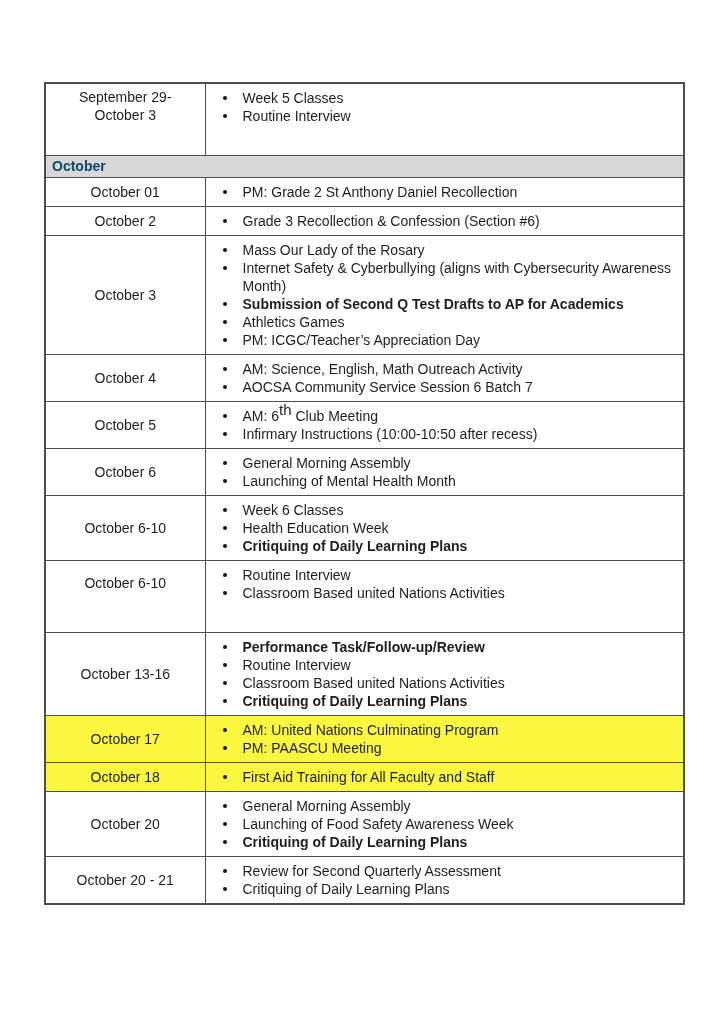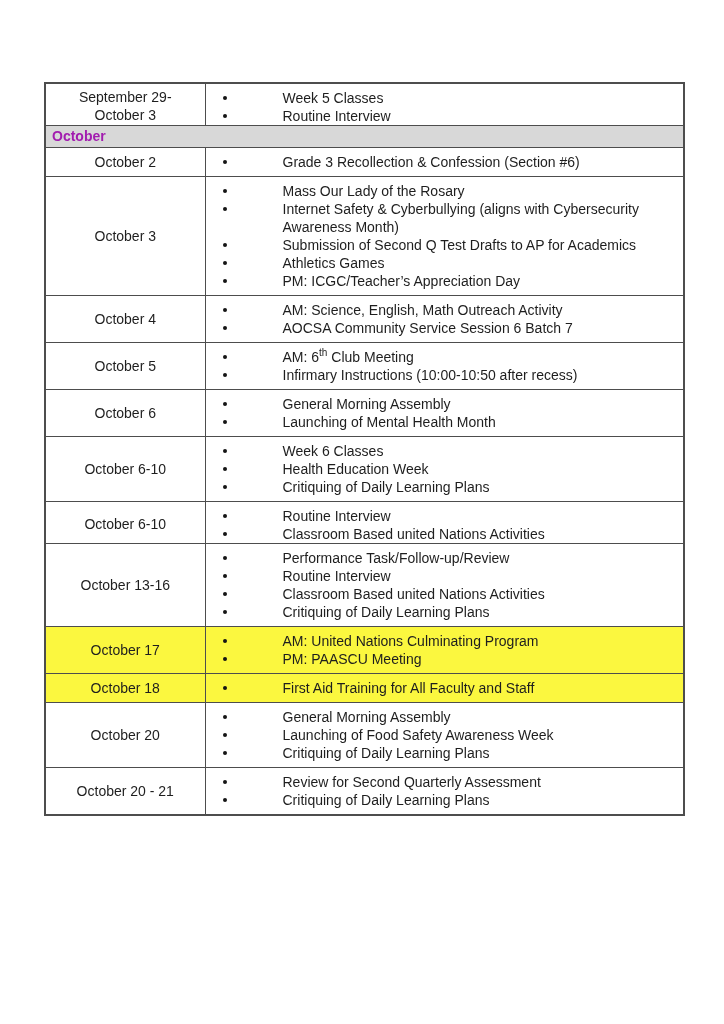--- a/index.html
+++ b/index.html
@@ -22,35 +22,35 @@
   }
   col.col-date{width:160px;}
   col.col-events{width:479px;}
   td{border:1.5px solid var(--border);}
   .date-cell{
     text-align:center;vertical-align:middle;
     font-size:14px;line-height:18px;
     white-space:pre-line;padding:3px 6px;
   }
   .events-cell{vertical-align:top;padding:5px 10px 5px 0;}
-  .event{display:flex;align-items:flex-start;font-size:14px;line-height:18px;gap:40px;}
+  .event{display:flex;align-items:flex-start;font-size:14px;line-height:18px;}
   .bullet{flex:0 0 37px;position:relative;height:18px;}
   .bullet::after{
     content:"";position:absolute;left:17px;top:6.5px;
     width:4.6px;height:4.6px;border-radius:50%;background:#141414;
   }
   .event-text{flex:1 1 auto;}
-  .bold{font-weight:400;}
-  sup{font-size:10px;line-height:0;vertical-align:super;}
+  .bold{font-weight:700;}
+  sup{font-size:15px;line-height:0;vertical-align:super;}
   .section-cell{
     background:var(--section);font-weight:700;
-    font-size:14px;line-height:17px;padding:2px 0 2px 6px;color:#a21caf;
+    font-size:14px;line-height:17px;padding:2px 0 2px 6px;color:#0c4a6e;
   }
   tr.highlight td{background:var(--hl);}
-  tr.tall td{padding-bottom:0;}
+  tr.tall td{padding-bottom:30px;}
 </style>
 </head>
 <body>
 
 <div class="page">
   <table class="calendar">
     <colgroup>
       <col class="col-date">
       <col class="col-events">
     </colgroup>
@@ -66,20 +66,29 @@
             <div class="event">
               <span class="bullet"></span>
               <span class="event-text">Routine Interview</span>
             </div>
           </td>
         </tr>
         <tr class="section-row">
           <td colspan="2" class="section-cell">October</td>
         </tr>
         <tr class="entry-row">
+          <td class="date-cell">October 01</td>
+          <td class="events-cell">
+            <div class="event">
+              <span class="bullet"></span>
+              <span class="event-text">PM: Grade 2 St Anthony Daniel Recollection</span>
+            </div>
+          </td>
+        </tr>
+        <tr class="entry-row">
           <td class="date-cell">October 2</td>
           <td class="events-cell">
             <div class="event">
               <span class="bullet"></span>
               <span class="event-text">Grade 3 Recollection &amp; Confession (Section #6)</span>
             </div>
           </td>
         </tr>
         <tr class="entry-row">
           <td class="date-cell">October 3</td>

